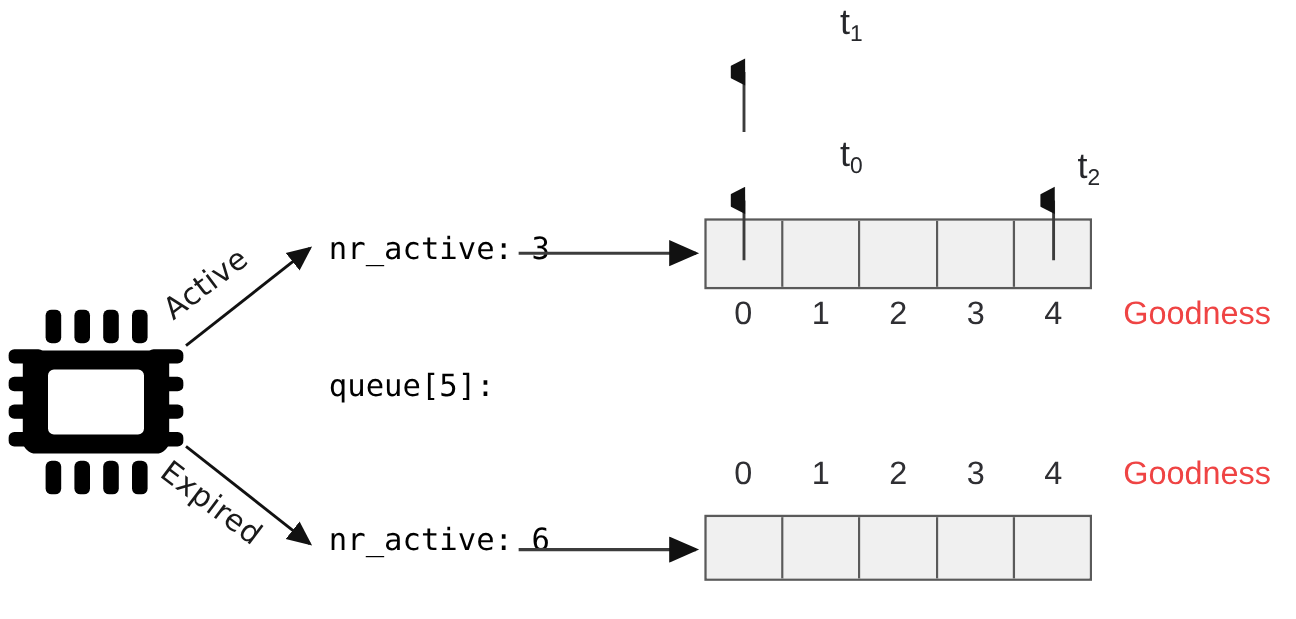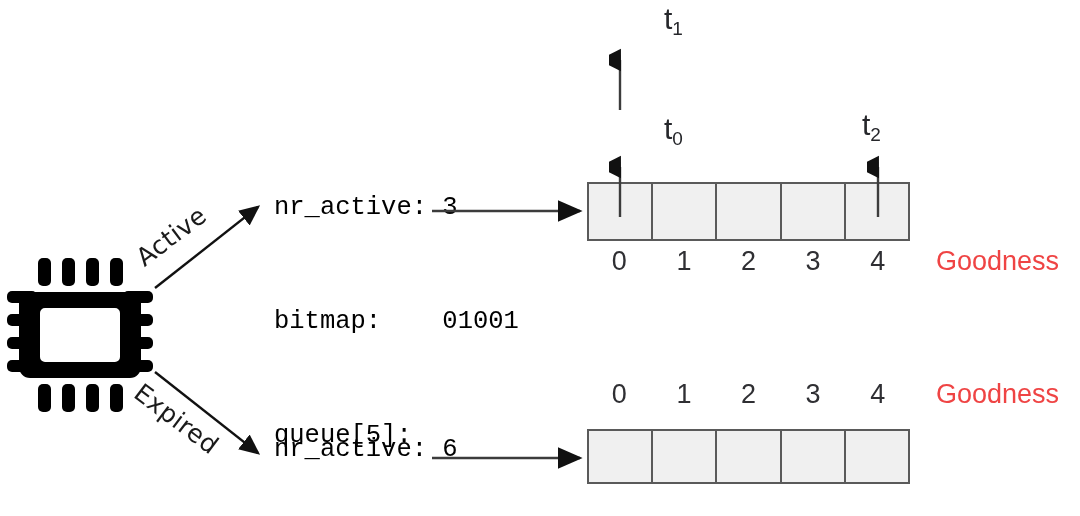--- a/index.html
+++ b/index.html
@@ -60,21 +60,21 @@
     position: absolute;
     font-family: "DejaVu Sans Mono", monospace;
     font-size: 25.5px;
     line-height: 38px;
     color: #000000;
     white-space: pre;
     letter-spacing: 0px;
   }
   .struct-block.upper { left: 274px; top: 113px; }
   .struct-block.lower { left: 274px; top: 355px; }
-  .struct-line { display: block; height: 38px; font-family: Liberation Mono, monospace; }
+  .struct-line { display: block; height: 38px; }
 
   
   .queue-arrow {
     position: absolute;
     height: 22px;
   }
   .queue-arrow.upper { left: 432px; top: 200px; width: 158px; }
   .queue-arrow.lower { left: 432px; top: 447px; width: 158px; }
 
   
@@ -131,24 +131,25 @@
   .task-arrow.t0 { left: 609px; top: 155px; height: 62px; }
   .task-arrow.t1 { left: 609px; top: 48px;  height: 62px; }
   .task-arrow.t2 { left: 867px; top: 155px; height: 62px; }
 
   .task-label {
     position: absolute;
     font-family: "Liberation Sans", sans-serif;
     font-size: 30px;
     color: #26272b;
     white-space: nowrap;
+    margin-left: 36px;
   }
   .task-label.t0 { left: 664px; top: 112px; }
   .task-label.t1 { left: 664px; top: 2px; }
-  .task-label.t2 { left: 862px; top: 108px; }
+  .task-label.t2 { left: 862px; top: 122px; }
   .task-label sub {
     font-size: 19px;
     vertical-align: baseline;
     position: relative;
     top: 6px;
     left: 0px;
   }
 </style>
 </head>
 <body>
@@ -195,21 +196,20 @@
     <line x1="155" y1="288" x2="258" y2="207" stroke="#111111" stroke-width="2.4" marker-end="url(#arrowhead)"></line>
 
     <line x1="155" y1="372" x2="258" y2="453" stroke="#111111" stroke-width="2.4" marker-end="url(#arrowhead)"></line>
   </svg>
 
   <div class="branch-label active">Active</div>
   <div class="branch-label expired">Expired</div>
 
   <div class="struct-block upper">
     <span class="struct-line">nr_active: 3</span>
-    <span class="struct-line">bitmap:    01001</span>
     <span class="struct-line">queue[5]:</span>
   </div>
 
   <svg class="queue-arrow upper" aria-hidden="true">
     <defs>
       <marker id="qhead-u" markerWidth="10" markerHeight="10" refX="8.6" refY="5" orient="auto">
         <path d="M0,0.8 L9.6,5 L0,9.2 Z" fill="#111111"></path>
       </marker>
     </defs>
     <line x1="0" y1="11" x2="148" y2="11" stroke="#3c3c3c" stroke-width="2.6" marker-end="url(#qhead-u)"></line>

